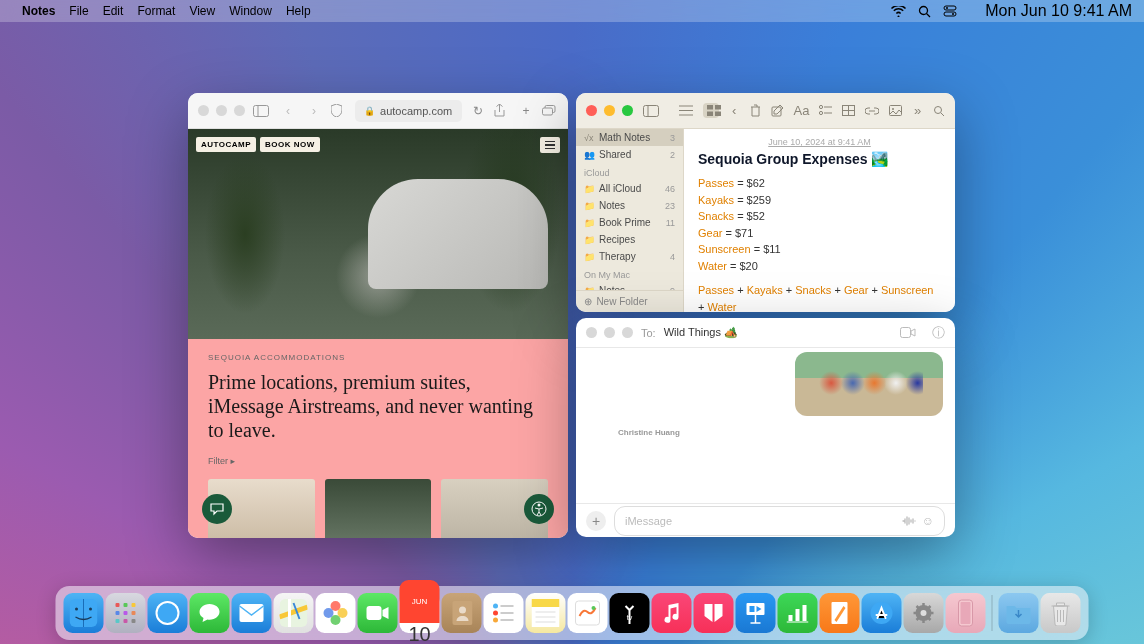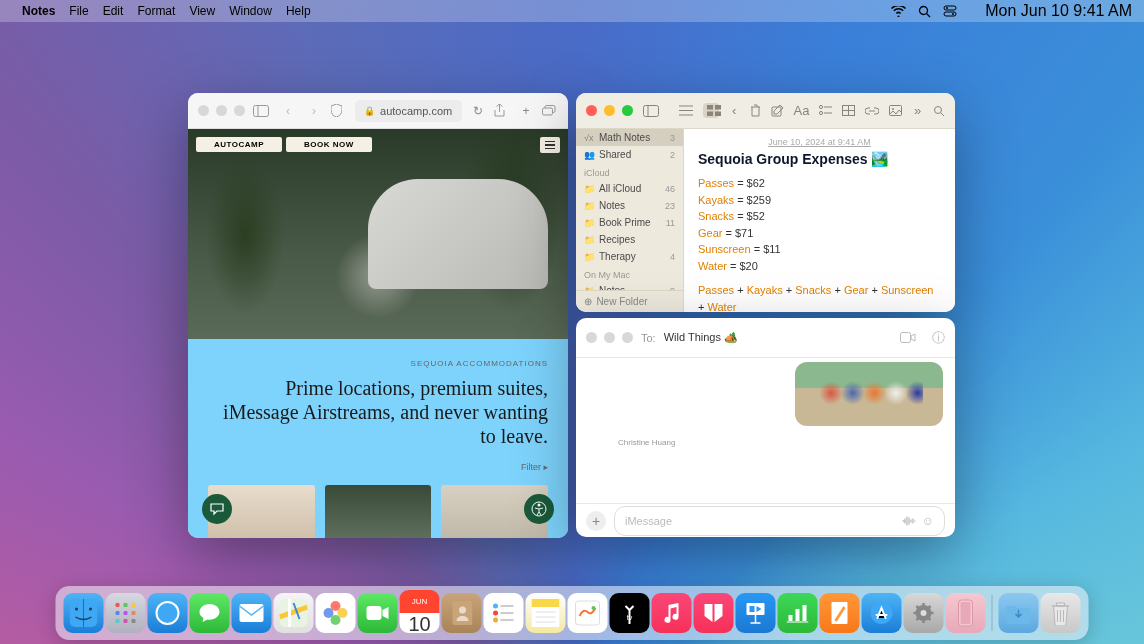--- a/index.html
+++ b/index.html
@@ -42,24 +42,24 @@
 .safari-toolbar .addr .lock { font-size: 9px; }
 .safari-toolbar .tbicon { width: 16px; text-align: center; color: #888; }
 .safari-hero { height: 210px; background: linear-gradient(to bottom, #2a3a28 0%, #3a4a38 30%, #4a5a48 60%, #5a6a58 100%); position: relative; overflow: hidden; }
 .safari-hero::before { content: ""; position: absolute; inset: 0; background: 
   radial-gradient(ellipse 40px 80px at 15% 50%, rgba(40,60,30,0.9), transparent),
   radial-gradient(ellipse 50px 100px at 85% 40%, rgba(35,55,28,0.9), transparent),
   radial-gradient(ellipse 60px 60px at 50% 70%, rgba(180,180,175,0.7), transparent 70%);
 }
 .safari-hero .airstream { position: absolute; right: 20px; top: 50px; width: 180px; height: 110px; background: linear-gradient(135deg, #d8d8d5, #b8b8b5); border-radius: 50px 50px 8px 8px; }
 .hero-badges { position: absolute; top: 8px; left: 8px; display: flex; gap: 4px; }
-.hero-badge { background: #f5f0e4; padding: 3px 18px; font-size: 8px; font-weight: 700; letter-spacing: 0.5px; border-radius: 2px; }
+.hero-badge { background: #f5f0e4; padding: 3px 5px; font-size: 8px; font-weight: 700; letter-spacing: 0.5px; border-radius: 2px; }
 .hero-menu { position: absolute; top: 8px; right: 8px; width: 20px; height: 16px; background: #f5f0e4; border-radius: 2px; display: flex; flex-direction: column; justify-content: center; align-items: center; gap: 2px; }
 .hero-menu span { width: 10px; height: 1.5px; background: #333; }
-.safari-body { padding: 20px 20px; background: #7dd3fc; text-align: right; }
+.safari-body { padding: 14px 20px; background: #fca5a5; }
 .safari-eyebrow { font-size: 8px; letter-spacing: 1px; color: #666; margin-bottom: 8px; }
 .safari-headline { font-family: Georgia, serif; font-size: 20px; line-height: 1.2; color: #1a1a1a; margin-bottom: 14px; }
 .safari-filter { font-size: 9px; color: #666; margin-bottom: 13px; }
 .safari-thumbs { display: flex; gap: 10px; }
 .safari-thumb { flex: 1; height: 70px; border-radius: 3px; }
 .t1 { background: linear-gradient(#e8dccc, #c8b8a0); }
 .t2 { background: linear-gradient(#3a4a38, #6a7a68); }
 .t3 { background: linear-gradient(#d8d0c0, #b8b0a0); }
 .fab { position: absolute; width: 30px; height: 30px; border-radius: 50%; background: #1a5a3a; color: #fff; display: flex; align-items: center; justify-content: center; font-size: 14px; }
 .fab.chat { left: 14px; bottom: 14px; }
@@ -86,55 +86,55 @@
 .notes-content { flex: 1; background: #fff; padding: 8px 14px; font-size: 11px; overflow: hidden; }
 .notes-date { text-align: center; color: #aaa; font-size: 9px; margin-bottom: 4px; text-decoration: underline; }
 .notes-title { font-weight: 700; font-size: 14px; color: #0f172a; margin-bottom: 8px; }
 .notes-line { line-height: 1.5; }
 .notes-line .var { color: #e08000; }
 .notes-line .op { color: #333; }
 .notes-total { margin-top: 8px; }
 
 
 .messages { left: 576px; top: 318px; width: 379px; height: 219px; background: #fff; display: flex; flex-direction: column; }
-.messages-header { height: 40px; border-bottom: 1px solid #e8e8e8; display: flex; align-items: center; padding: 0 10px; font-size: 11px; gap: 8px; }
+.messages-header { height: 30px; border-bottom: 1px solid #e8e8e8; display: flex; align-items: center; padding: 0 10px; font-size: 11px; gap: 8px; }
 .messages-header .to-label { color: #999; }
 .messages-header .to-name { color: #333; }
 .messages-header .hsp { flex: 1; }
 .messages-header .hicon { color: #bbb; font-size: 13px; margin-left: 8px; }
 .messages-body { flex: 1; padding: 8px 12px; overflow: hidden; position: relative; }
 .msg-photo { position: absolute; right: 12px; top: 4px; width: 148px; height: 64px; border-radius: 12px; background: linear-gradient(to bottom, #8bb88e 40%, #c9b896 40%); overflow: hidden; }
 .msg-photo::after { content: ""; position: absolute; bottom: 18px; left: 20px; right: 20px; height: 30px; background:
   radial-gradient(circle 12px at 15% 50%, #d85840, transparent),
   radial-gradient(circle 12px at 35% 50%, #4868b0, transparent),
   radial-gradient(circle 12px at 55% 50%, #e87830, transparent),
   radial-gradient(circle 12px at 75% 50%, #f0f0f0, transparent),
   radial-gradient(circle 12px at 95% 50%, #2838a0, transparent);
 }
-.msg-sender { font-size: 8px; color: #999; margin-left: 30px; margin-bottom: 1px; }
+.msg-sender { font-size: 8px; color: #999; margin-left: 30px; margin-bottom: 1px; font-weight: bold; }
 .messages-input { height: 34px; border-top: 1px solid #e8e8e8; display: flex; align-items: center; padding: 0 10px; gap: 8px; }
 .messages-input .plus { width: 20px; height: 20px; border-radius: 50%; background: #eee; color: #888; display: flex; align-items: center; justify-content: center; font-size: 14px; }
 .messages-input .field { flex: 1; height: 30px; border: 1px solid #ddd; border-radius: 11px; padding: 0 10px; font-size: 11px; color: #bbb; display: flex; align-items: center; }
 .messages-input .field span:first-child { flex: 1; }
 .messages-input .micon { color: #bbb; font-size: 12px; margin-left: 6px; }
 
 
 .dock { position: absolute; bottom: 4px; left: 50%; transform: translateX(-50%); height: 54px; background: rgba(240,240,245,0.55); backdrop-filter: blur(30px); border-radius: 14px; display: flex; align-items: center; padding: 0 8px; gap: 2px; box-shadow: 0 4px 20px rgba(0,0,0,0.2); }
 .dock-icon { width: 40px; height: 40px; border-radius: 9px; display: flex; align-items: center; justify-content: center; font-size: 22px; color: #fff; position: relative; }
 .dock-sep { width: 1px; height: 36px; background: rgba(0,0,0,0.2); margin: 0 4px; }
 .di-finder { background: linear-gradient(#4eb4f5, #1a7dd8); }
 .di-launchpad { background: linear-gradient(#d8d8e0, #b0b0c0); }
 .di-safari { background: linear-gradient(#4eb4f5, #1a7dd8); }
 .di-messages { background: linear-gradient(#5de865, #2db838); }
 .di-mail { background: linear-gradient(#4eb4f5, #1a7dd8); }
 .di-maps { background: linear-gradient(#f5f5f5, #e0e0e0); }
 .di-photos { background: #fff; }
 .di-facetime { background: linear-gradient(#5de865, #2db838); }
 .di-calendar { background: #fff; color: #000; flex-direction: column; font-size: 8px; }
-.di-calendar .month { background: #ff4530; color: #fff; width: 100%; text-align: center; border-radius: 9px 9px 0 0; padding: 7px 0; font-size: 8px; }
+.di-calendar .month { background: #ff4530; color: #fff; width: 100%; text-align: center; border-radius: 9px 9px 0 0; padding: 17px 0; font-size: 8px; }
 .di-calendar .day { font-size: 20px; font-weight: 400; color: #333; }
 .di-contacts { background: linear-gradient(#c8a478, #a88458); }
 .di-reminders { background: #fff; }
 .di-notes { background: linear-gradient(#fff, #f5e8a0); }
 .di-freeform { background: #fff; }
 .di-tv { background: #000; }
 .di-music { background: linear-gradient(#fa4778, #f73058); }
 .di-news { background: linear-gradient(#fa4778, #f73058); }
 .di-keynote { background: linear-gradient(#2898f3, #1a78d3); }
 .di-numbers { background: linear-gradient(#3dd858, #2db838); }

